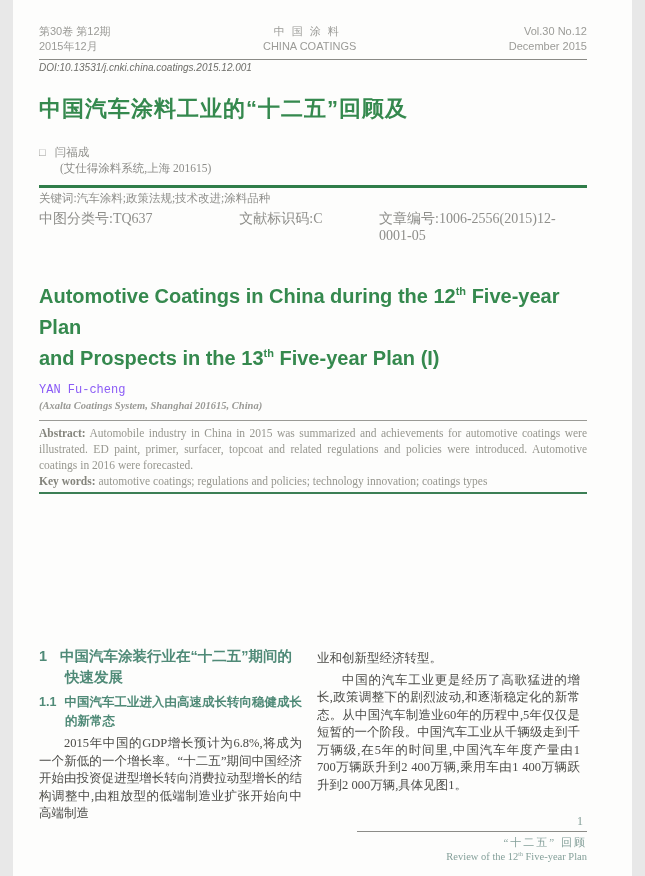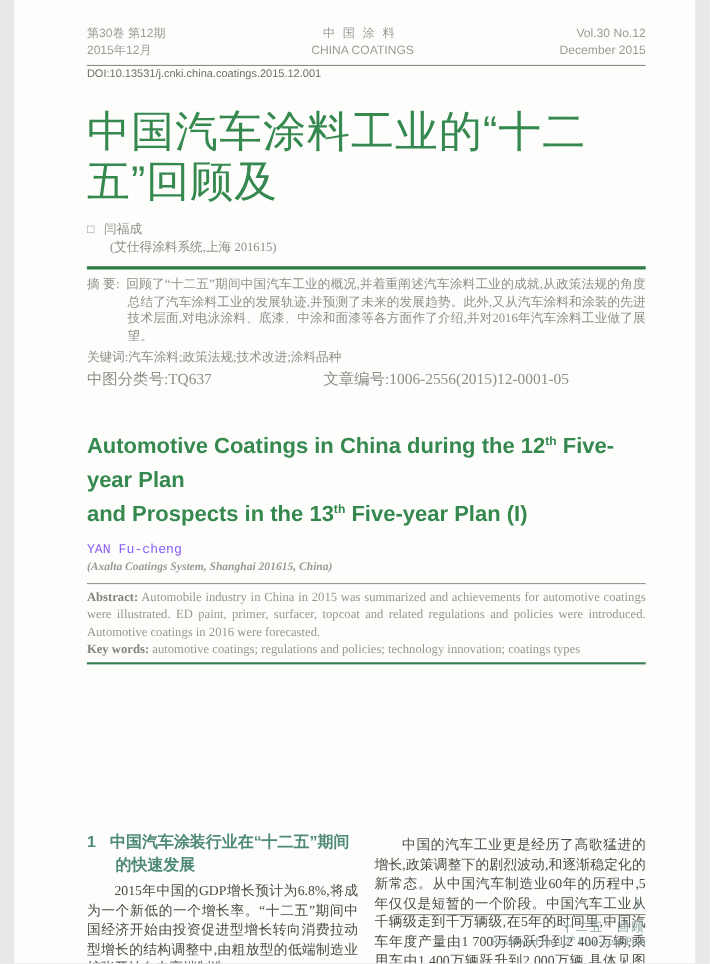--- a/index.html
+++ b/index.html
@@ -5,32 +5,32 @@
   * { margin: 0; padding: 0; box-sizing: border-box; }
   html,body { background:#e8e8e8; }
   .page {
     position: relative;
     width: 619px; height: 876px;
     margin: 0 auto;
     background: #fdfdfc;
     font-family: "Liberation Serif", "DejaVu Serif", serif;
     color: #555;
     overflow: hidden;
-    padding: 24px 45px 0 66px;
+    padding: 24px 45px 0 26px;
   }
   
   .jheader { display:flex; justify-content:space-between; font-size:11px; line-height:15px; color:#9b9b97; font-family:"Liberation Sans","DejaVu Sans",sans-serif; }
   .jheader .col { white-space:nowrap; }
   .jheader .col.center { text-align:center; }
   .jheader .cn-journal { letter-spacing:7px; }
   .jheader .col.right { text-align:right; }
   .header-rule { border:0; border-top:1px solid #8a8a86; margin-top:5px; }
-  .doi-line { font-size:10px; color:#6d6d68; margin-top:2px; font-family:"Liberation Sans","DejaVu Sans",sans-serif; }
+  .doi-line { font-size:10px; color:#6d6d68; margin-top:2px; font-family:"Liberation Sans","DejaVu Sans",sans-serif;font-style:italic; }
   
-  .cn-title { margin-top:25px; color:#35894e; font-family:"Liberation Sans","DejaVu Sans",sans-serif; font-weight:normal; font-size:39px; line-height:45px; letter-spacing:1px; }
+  .cn-title { margin-top:13px; color:#35894e; font-family:"Liberation Sans","DejaVu Sans",sans-serif; font-weight:bold; font-size:22px; line-height:45px; letter-spacing:1px; }
   
   .author-block { margin-top:13px; font-size:11.5px; line-height:16px; color:#8d8d89; }
   .author-line .marker { display:inline-block; margin-right:9px; font-size:11px; color:#9a9a96; }
   .affil-cn { padding-left:21px; }
   .green-rule-thick { border:0; border-top:3px solid #2f7d49; margin-top:9px; }
   
   .cn-abstract { margin-top:7px; font-size:11.5px; line-height:15.5px; color:#8e8e8a; text-align:justify; }
   .cn-abstract .abstract-body { padding-left:37px; text-indent:-37px; }
   .cn-abstract .lbl { margin-right:6px; }
   .cn-keywords { margin-top:3px; font-size:11.5px; color:#8e8e8a; }
@@ -92,31 +92,29 @@
 
   <div class="author-block">
     <div class="author-line">
       <span class="marker">□</span><span>闫福成</span>
     </div>
     <div class="affil-cn">(艾仕得涂料系统,上海  201615)</div>
   </div>
 
   <hr class="green-rule-thick">
 
-  <div class="cn-abstract">
-    <div class="abstract-body">
-      <span class="lbl">摘  要:</span><span>回顾了“十二五”期间中国汽车工业的概况,并着重阐述汽车涂料工业的成就,从政策法规的角度总结了汽车涂料工业的发展轨迹,并预测了未来的发展趋势。此外,又从汽车涂料和涂装的先进技术层面,对电泳涂料、底漆、中涂和面漆等各方面作了介绍,并对2016年汽车涂料工业做了展望。</span>
-    </div>
-  </div>
   <div class="cn-keywords">
     <span>关键词:</span><span>汽车涂料;政策法规;技术改进;涂料品种</span>
   </div>
   <div class="cn-meta">
     <div class="m1">
       <span>中图分类号:</span><span>TQ637</span>
+    </div>
+    <div class="m2">
+      <span>文献标识码:</span><span>C</span>
     </div>
     <div class="m3">
       <span>文章编号:</span><span>1006-2556(2015)12-0001-05</span>
     </div>
   </div>
 
   <div class="en-title">
     <div><span>Automotive Coatings in China during the 12</span><sup>th</sup><span> Five-year Plan</span></div>
     <div><span>and Prospects in the 13</span><sup>th</sup><span> Five-year Plan (I)</span></div>
   </div>
@@ -131,23 +129,27 @@
   <div class="en-keywords">
     <b>Key words:</b><span> automotive coatings; regulations and policies; technology innovation; coatings types</span>
   </div>
   <hr class="green-rule-thin">
 
   <div class="columns">
     <div class="colm">
       <div class="h1">
         <span class="num">1</span><span>中国汽车涂装行业在“十二五”期间的快速发展</span>
       </div>
+      <div class="h2">
+        <span class="num">1.1</span><span>中国汽车工业进入由高速成长转向稳健成长的新常态</span>
+      </div>
       <div class="body-para indent">2015年中国的GDP增长预计为6.8%,将成为一个新低的一个增长率。“十二五”期间中国经济开始由投资促进型增长转向消费拉动型增长的结构调整中,由粗放型的低端制造业扩张开始向中高端制造</div>
     </div>
     <div class="colm">
+      <div class="body-para">业和创新型经济转型。</div>
       <div class="body-para indent">中国的汽车工业更是经历了高歌猛进的增长,政策调整下的剧烈波动,和逐渐稳定化的新常态。从中国汽车制造业60年的历程中,5年仅仅是短暂的一个阶段。中国汽车工业从千辆级走到千万辆级,在5年的时间里,中国汽车年度产量由1 700万辆跃升到2 400万辆,乘用车由1 400万辆跃升到2 000万辆,具体见图1。</div>
     </div>
   </div>
 
   <div class="footer">
     <div class="page-num">1</div>
     <hr class="footer-rule">
     <div class="footer-cn">“十二五” 回顾</div>
     <div class="footer-en">
       <span>Review of the 12</span><sup>th</sup><span> Five-year Plan</span>

